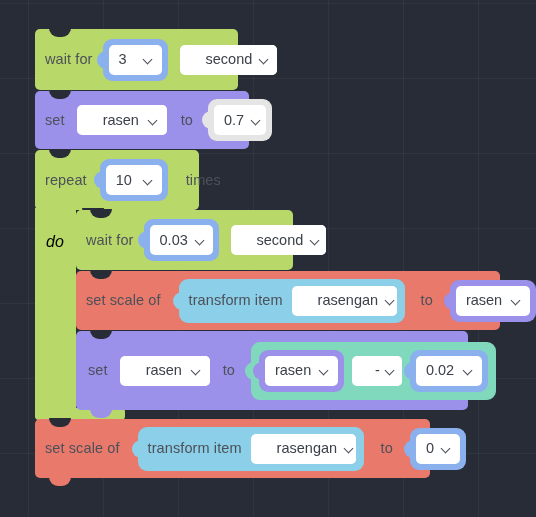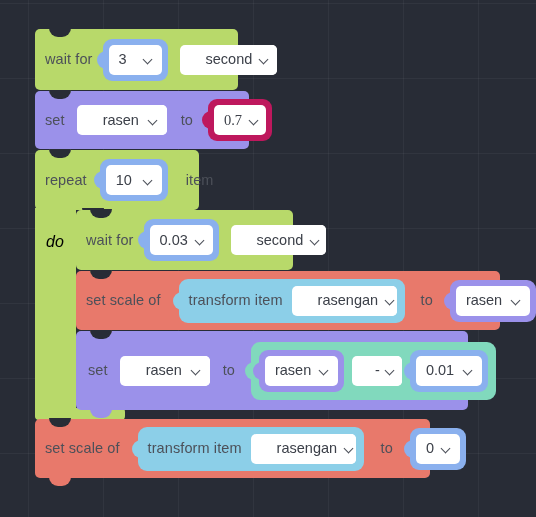--- a/index.html
+++ b/index.html
@@ -184,42 +184,42 @@
 
     <div class="plainfield" style="margin-left:3px;">
       <div class="field" style="width:74px;">
         <span class="val">rasen</span>
         <span class="caret"></span>
       </div>
     </div>
 
     <span class="lbl" style="margin-left:5px;">to</span>
 
-    <div class="shell sock c-blue" style="background:#be185d; margin-left:6px;font-family:Liberation Serif, serif;">
+    <div class="shell sock c-blue" style="background:#e5e5e5; margin-left:6px;">
       <div class="field" style="width:52px;">
         <span class="val">0.7</span>
         <span class="caret"></span>
       </div>
     </div>
   </div>
 
   <div class="cblock" style="left:35px; top:150px;">
 
     <div class="block c-green" style="left:0; top:0; width:164px; height:60px; padding-left:10px; gap:9px;">
       <div class="notch"></div>
       <span class="lbl">repeat</span>
 
       <div class="shell sock c-blue" style="background:#8ab0ee; margin-left:4px;">
         <div class="field" style="width:56px;">
           <span class="val">10</span>
           <span class="caret"></span>
         </div>
       </div>
 
-      <span class="lbl" style="margin-left:9px;">item</span>
+      <span class="lbl" style="margin-left:9px;">times</span>
     </div>
 
     <div class="c-arm c-green" style="left:0; top:58px; width:41px; height:212px; border-radius:0 0 0 5px;"></div>
 
     <span class="lbl" style="position:absolute; left:11px; top:83px; z-index:4;font-style:italic;">do</span>
     <div class="inner-notch" style="left:47px; top:58px;"></div>
 
     <div class="c-foot c-green" style="left:0; top:258px; width:90px; height:12px; border-radius:0 4px 4px 4px;"></div>
     <div class="tab c-green" style="left:14px; bottom:-8px; top:auto; position:absolute;"></div>
     <div class="c-foot c-green" style="left:14px; top:269px; width:22px; height:8px; border-radius:0 0 11px 11px;"></div>
@@ -298,21 +298,21 @@
 
       <div class="plainfield">
         <div class="field" style="width:34px; padding:6px 6px 6px 7px; gap:3px;">
           <span class="val">-</span>
           <span class="caret"></span>
         </div>
       </div>
 
       <div class="shell sock c-blue" style="background:#8ab0ee;">
         <div class="field" style="width:66px;">
-          <span class="val">0.01</span>
+          <span class="val">0.02</span>
           <span class="caret"></span>
         </div>
       </div>
     </div>
   </div>
 
   <div class="block c-red" style="left:35px; top:419px; width:395px; height:59px; padding-left:10px; gap:8px;">
     <div class="notch"></div>
     <div class="tab c-red"></div>
 

